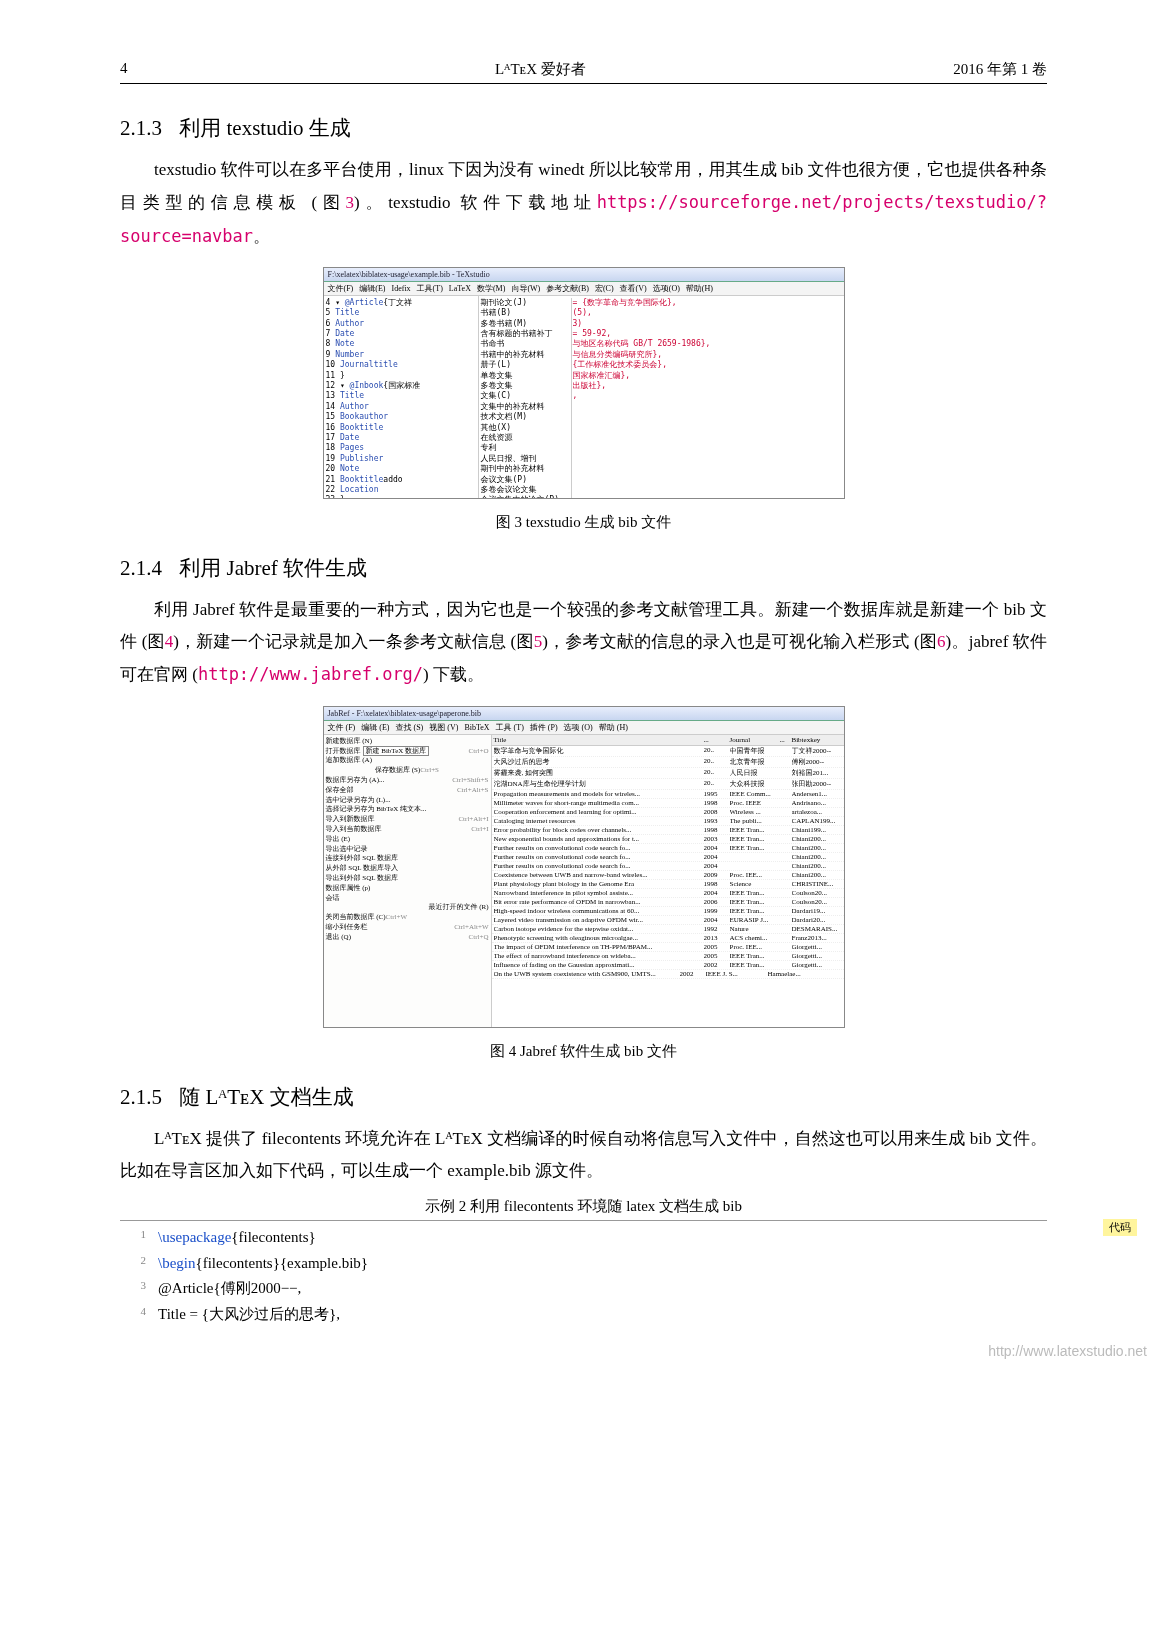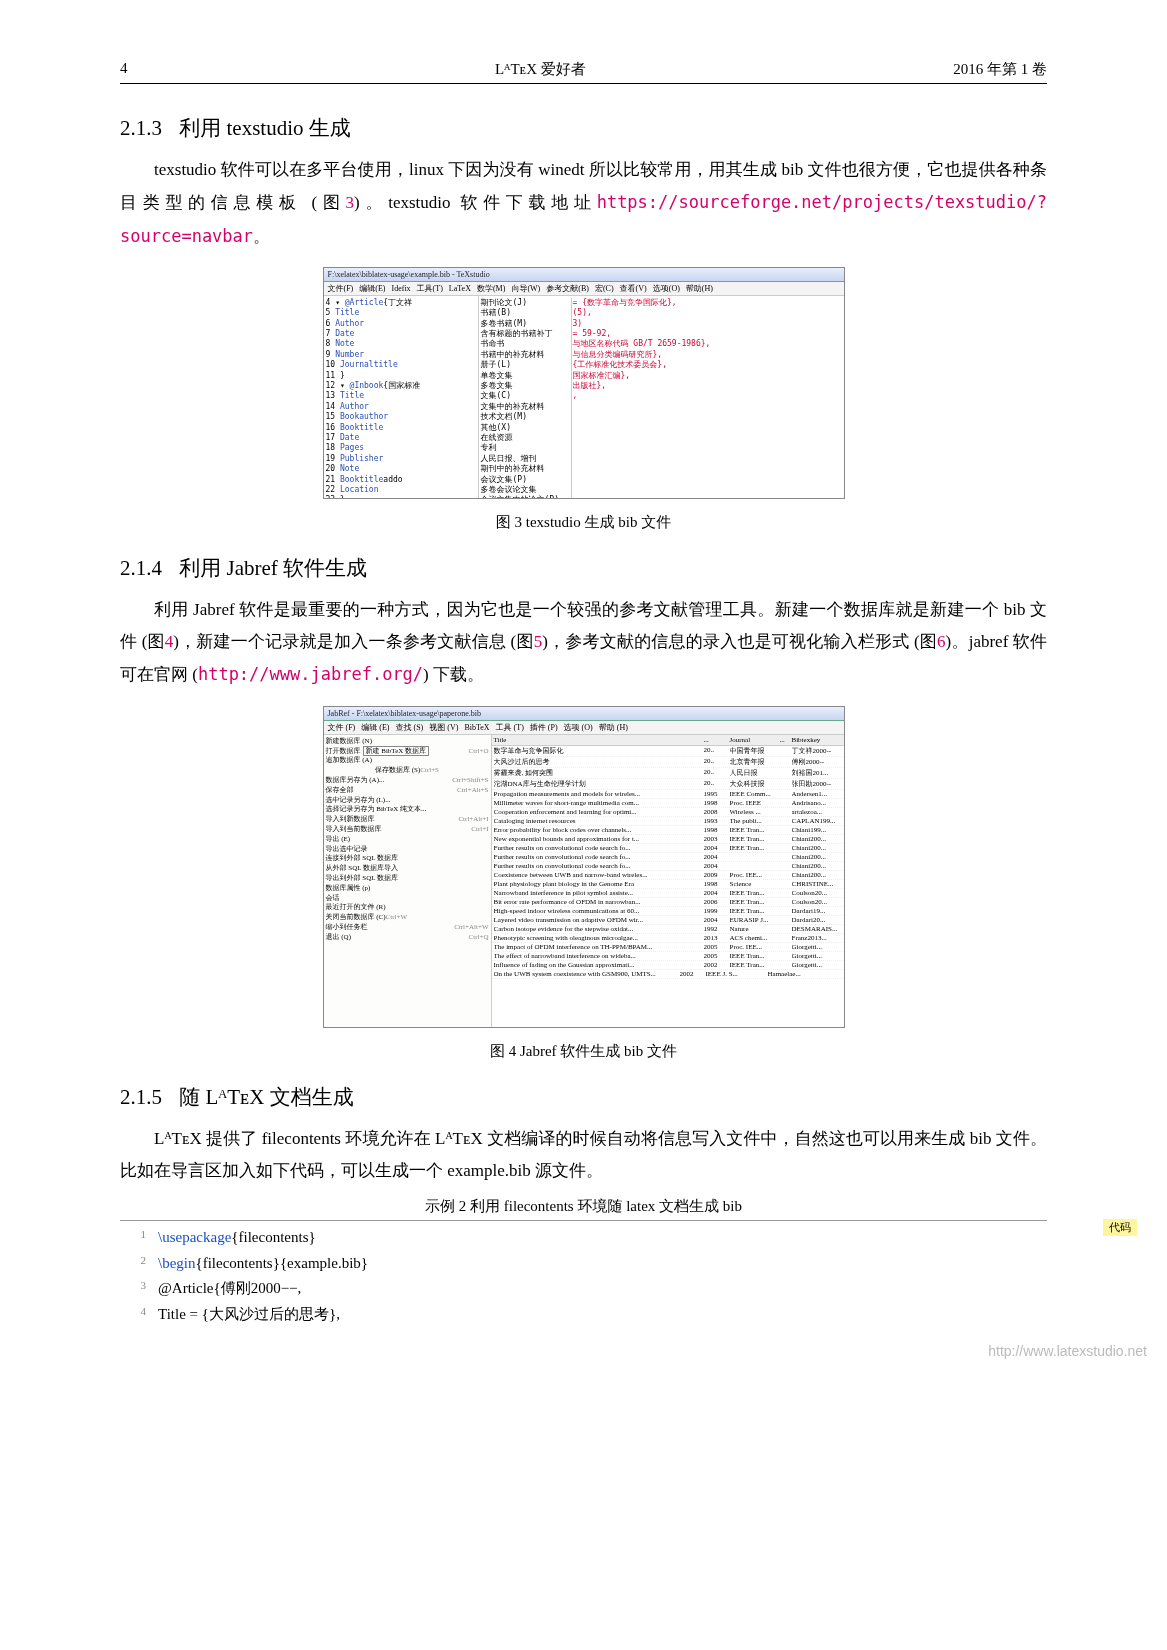--- a/index.html
+++ b/index.html
@@ -295,21 +295,21 @@
               <span style="color:#888"></span>
             </div>
             <div style="display:flex;justify-content:space-between">
               <span>数据库属性 (p)</span>
               <span style="color:#888"></span>
             </div>
             <div style="display:flex;justify-content:space-between">
               <span>会话</span>
               <span style="color:#888"></span>
             </div>
-            <div style="display:flex;justify-content:flex-start">
+            <div style="display:flex;justify-content:flex-end">
               <span>最近打开的文件 (R)</span>
               <span style="color:#888"></span>
             </div>
             <div style="display:flex;">
               <span>关闭当前数据库 (C)</span>
               <span style="color:#888">Ctrl+W</span>
             </div>
             <div style="display:flex;justify-content:space-between">
               <span>缩小到任务栏</span>
               <span style="color:#888">Ctrl+Alt+W</span>

